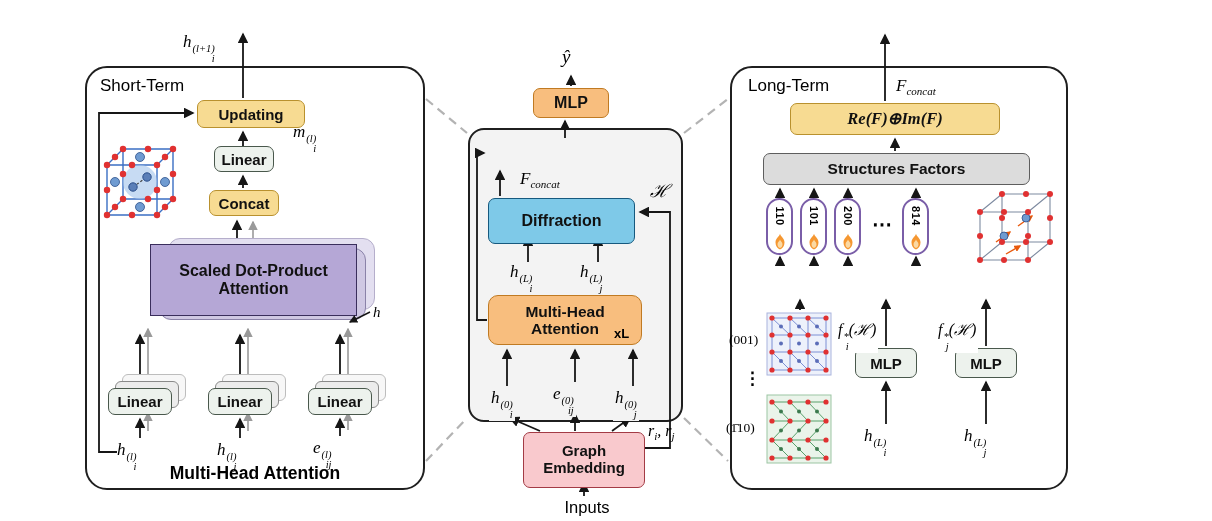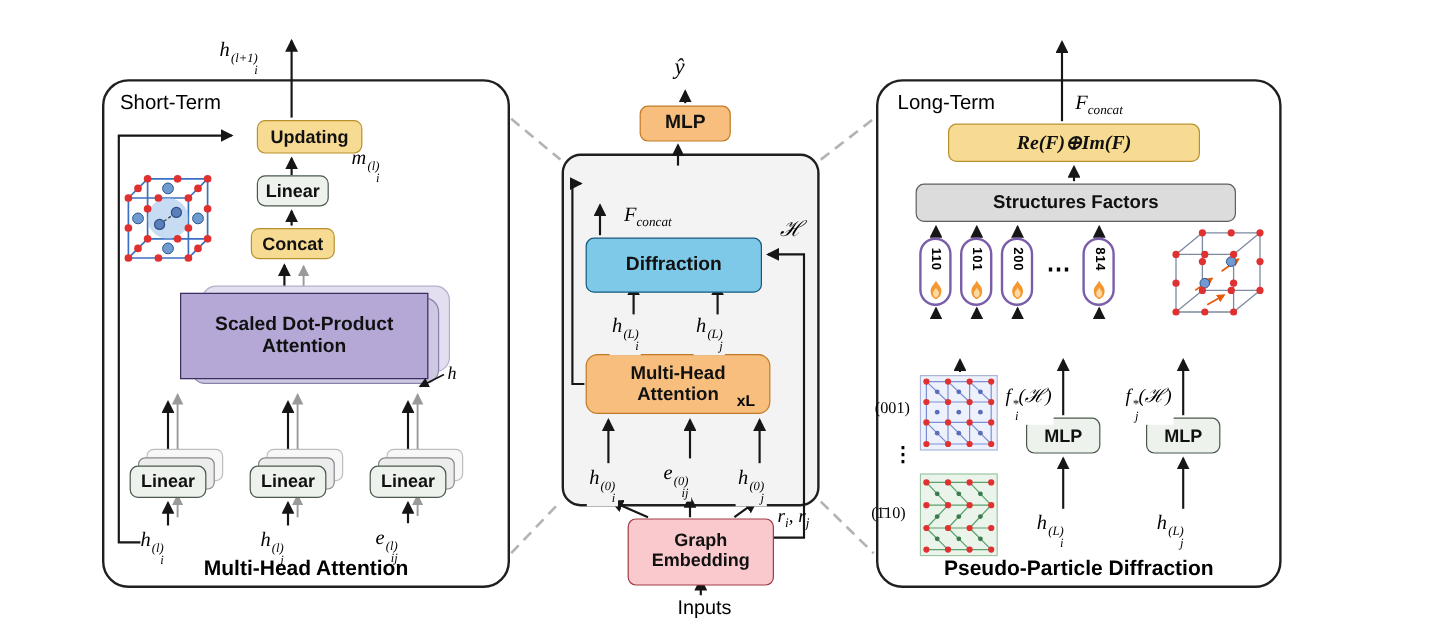--- a/index.html
+++ b/index.html
@@ -119,21 +119,21 @@
     </g>
   </svg>
 
   <div class="lbl title" style="left:100px;top:76px">Short-Term</div>
 
   <div class="lbl math" style="left:183px;top:32px"><i>h</i><span class="ss">
         <span>(l+1)</span>
         <span>i</span>
       </span></div>
 
-  <div class="box yellow" style="left:214px;top:100px;width:88px;height:28px">Updating</div>
+  <div class="box yellow" style="left:197px;top:100px;width:108px;height:28px">Updating</div>
   <div class="lbl math" style="left:293px;top:122px"><i>m</i><span class="ss">
         <span>(l)</span>
         <span>i</span>
       </span></div>
 
   <div class="box sage" style="left:214px;top:146px;width:60px;height:26px">Linear</div>
   <div class="box yellow" style="left:209px;top:190px;width:70px;height:26px">Concat</div>
 
   <svg class="crystal" style="left:92px;top:130px" width="90" height="106" viewBox="0 0 90 106">
     <g stroke="#3b6fc4" stroke-width="1.4" fill="none">
@@ -431,15 +431,14 @@
 
   <div class="lbl math" style="left:864px;top:426px"><i>h</i><span class="ss">
         <span>(L)</span>
         <span>i</span>
       </span></div>
   <div class="lbl math" style="left:964px;top:426px"><i>h</i><span class="ss">
         <span>(L)</span>
         <span>j</span>
       </span></div>
 
-  <div class="lbl caption" style="left:759px;top:463px;width:280px">Pseudo-Particle Diffraction</div>
 
 </div>
 
 </body></html>

